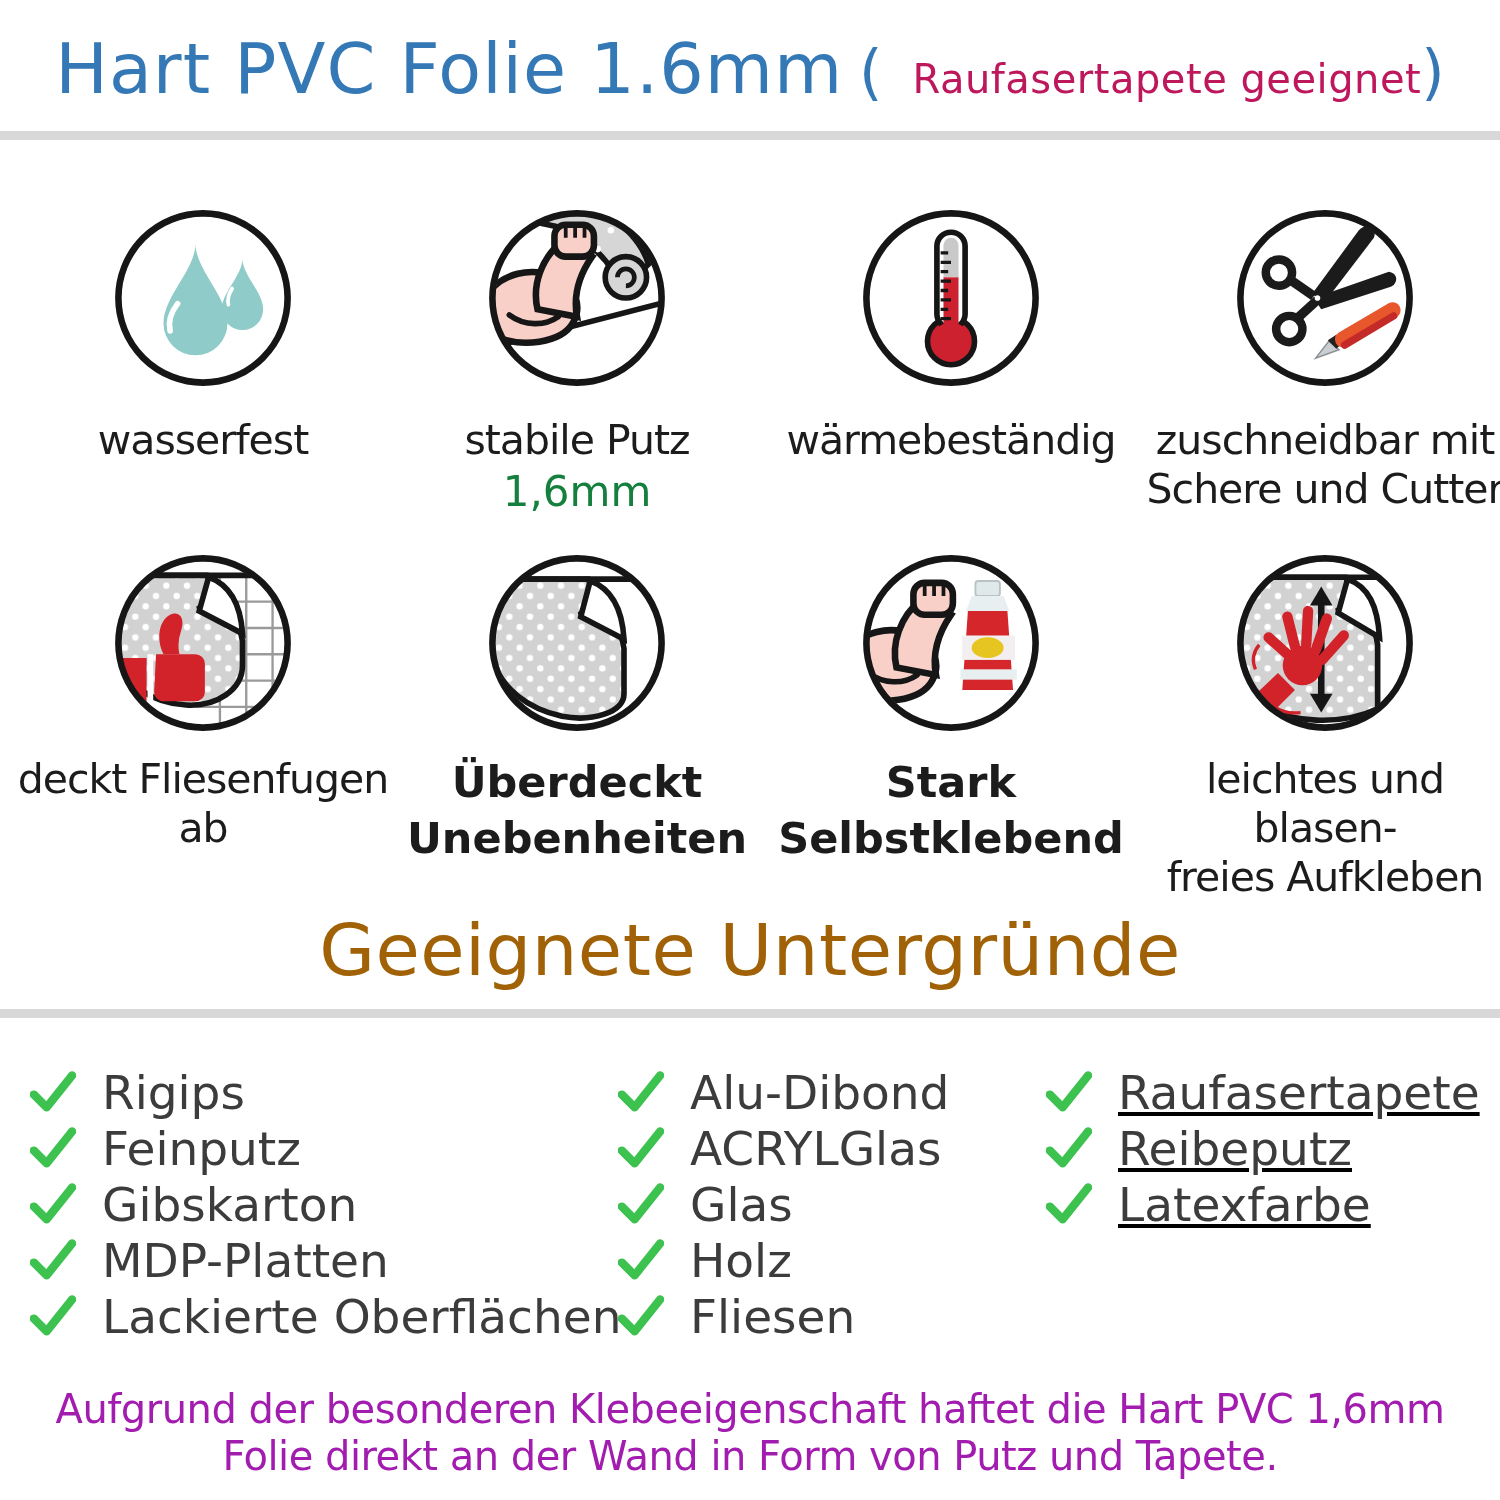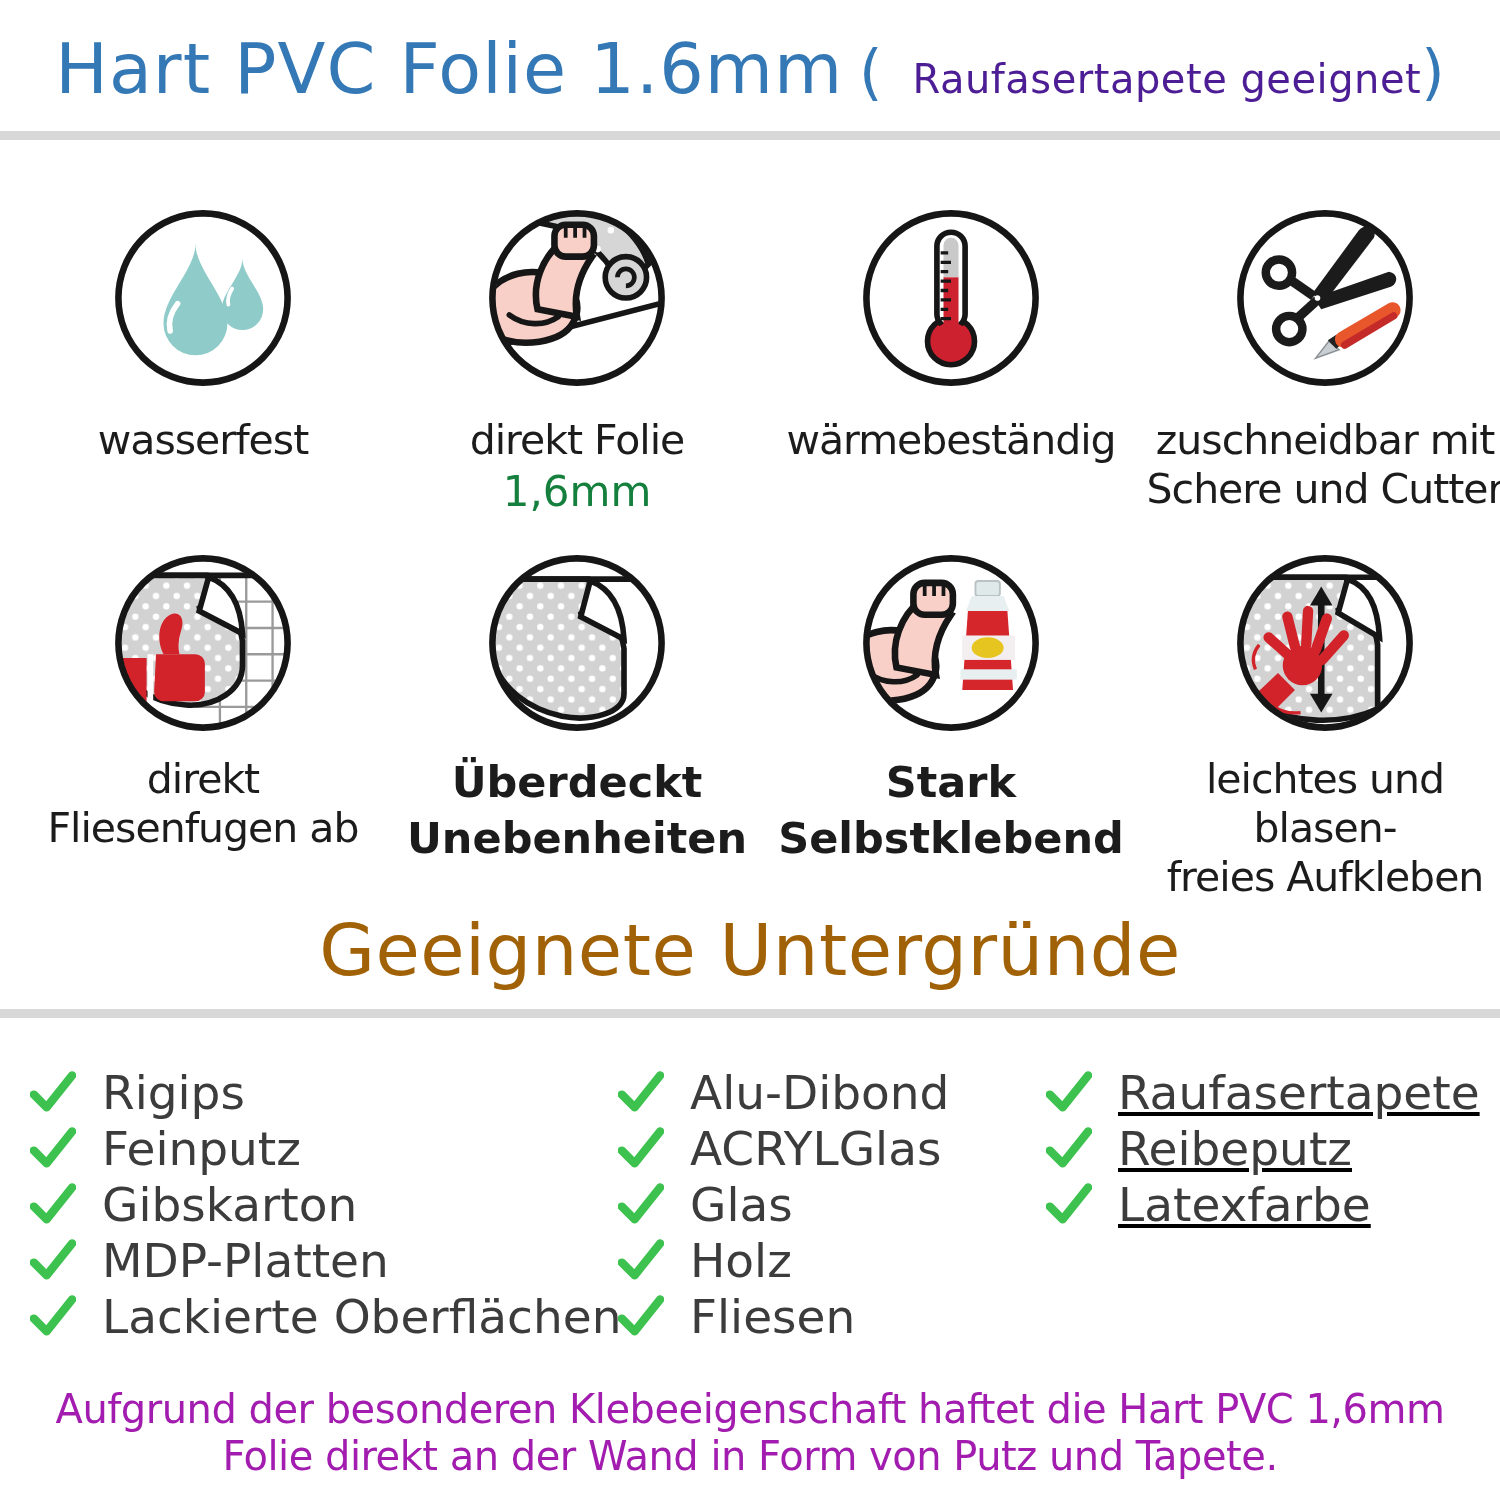--- a/index.html
+++ b/index.html
@@ -4,21 +4,21 @@
 <style>
   html,body{margin:0;padding:0;background:#fff;}
   .canvas{
     position:relative;width:1500px;height:1500px;background:#ffffff;overflow:hidden;
     font-family:"DejaVu Sans","Liberation Sans",sans-serif;
   }
   
   .title{position:absolute;top:28px;left:0;width:100%;text-align:center;white-space:nowrap;}
   .title .main{font-size:70px;color:#3478b6;letter-spacing:1px;margin-right:16px;}
   .title .paren{font-size:60px;color:#3478b6;}
-  .title .sub{font-size:40px;color:#4c1d95;letter-spacing:0.5px;margin-left:30px;}
+  .title .sub{font-size:40px;color:#be185d;letter-spacing:0.5px;margin-left:30px;}
   .divider{position:absolute;left:0;width:100%;height:9px;background:#d8d8d8;}
   .d1{top:131px;}
   .d2{top:1009px;}
   
   .features{position:absolute;left:0;width:1496px;display:flex;margin-left:16px;}
   .row1{top:204px;}
   .row2{top:549px;}
   .feature{flex:1 1 0;display:flex;flex-direction:column;align-items:center;}
   .feature svg.ico{width:188px;height:188px;}
   .flabel{margin-top:24px;font-size:41px;color:#1c1c1c;text-align:center;line-height:1.2;letter-spacing:-1px;}
@@ -79,21 +79,21 @@
             <circle cx="122" cy="48" r="3.5" fill="#fff"></circle>
             <circle cx="136" c5="30" cy="28" r="3.5" fill="#fff"></circle>
           <path d="M4 96 C20 74 52 66 76 78 C98 88 106 108 96 126 C84 148 40 154 12 140 Z" fill="#f8d0c8" stroke="#161616" stroke-width="7"></path>
           <path d="M58 112 C52 86 62 58 84 40 L116 56 C102 76 96 98 100 120 Z" fill="#f8d0c8" stroke="#161616" stroke-width="7"></path>
           <rect x="76" y="22" width="42" height="34" rx="12" fill="#f8d0c8" stroke="#161616" stroke-width="7"></rect>
           <path d="M88 25 v11 M98 25 v11 M108 25 v11" stroke="#161616" stroke-width="4" fill="none"></path>
           <path d="M28 118 C44 130 66 130 80 120" stroke="#161616" stroke-width="6" fill="none" stroke-linecap="round"></path>
         </g>
         <circle cx="100" cy="100" r="90" fill="none" stroke="#161616" stroke-width="7"></circle>
       </svg>
-      <div class="flabel">direkt Folie</div>
+      <div class="flabel">stabile Putz</div>
       <div class="fnote">1,6mm</div>
     </div>
 
     <div class="feature">
       <svg class="ico" viewBox="0 0 200 200">
         <circle cx="100" cy="100" r="90" fill="#fff" stroke="#161616" stroke-width="7"></circle>
         <circle cx="100" cy="146" r="25" fill="#ce2130" stroke="#161616" stroke-width="6"></circle>
         <rect x="85" y="30" width="30" height="102" rx="15" fill="#fff" stroke="#161616" stroke-width="6"></rect>
         <path d="M92 44 a8 8 0 0 1 16 0 V78 H92 Z" fill="#c9c9c9"></path>
         <rect x="92" y="78" width="16" height="56" fill="#ce2130"></rect>
@@ -149,21 +149,21 @@
           <path d="M10 28 H190" stroke="#161616" stroke-width="6"></path>
           <path d="M8 28 L104 28 C112 44 108 58 94 64 C122 62 140 78 142 98 L142 124 C142 150 114 168 82 166 C48 164 16 146 10 114 Z" fill="url(#p5)" stroke="#161616" stroke-width="6"></path>
           <path d="M106 30 C128 38 140 58 142 90 L96 66 Z" fill="#fff" stroke="#161616" stroke-width="6"></path>
           <path d="M-4 116 H40 V164 H-4 Z" fill="#d2232a"></path>
           <path d="M44 112 V166" stroke="#fff" stroke-width="6"></path>
           <path d="M50 112 h42 a10 10 0 0 1 10 10 v30 a10 10 0 0 1 -10 10 h-34 a10 10 0 0 1 -10 -10 Z" fill="#d2232a"></path>
           <path d="M58 112 C50 96 53 76 65 70 C75 65 81 74 77 86 C74 96 73 104 75 112 Z" fill="#d2232a"></path>
         </g>
         <circle cx="100" cy="100" r="90" fill="none" stroke="#161616" stroke-width="7"></circle>
       </svg>
-      <div class="flabel">direkt Fliesenfugen ab</div>
+      <div class="flabel">deckt Fliesenfugen ab</div>
     </div>
 
     <div class="feature">
       <svg class="ico" viewBox="0 0 200 200">
         <defs>
           <clipPath id="c6">
               <circle cx="100" cy="100" r="87"></circle>
             </clipPath>
           <pattern id="p6" width="22" height="22" patternUnits="userSpaceOnUse">
             <rect width="22" height="22" fill="#d2d2d2"></rect>

